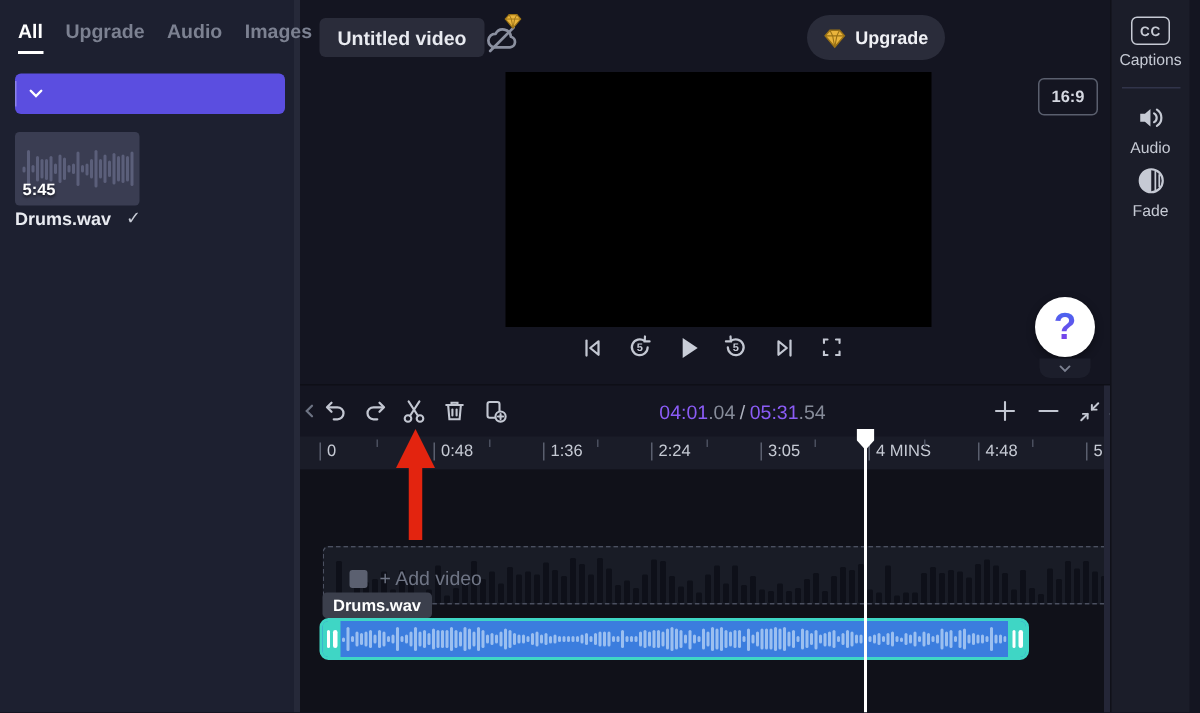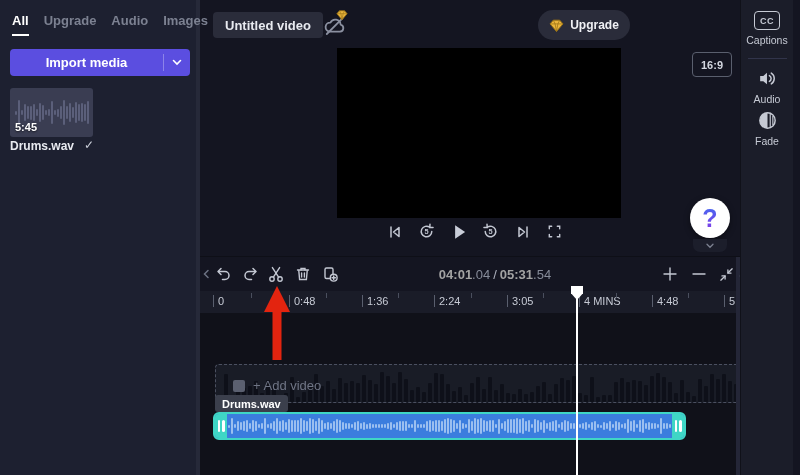--- a/index.html
+++ b/index.html
@@ -37,21 +37,21 @@
   .controls{position:absolute;left:383px;top:220px;display:flex;gap:9px}
   .pbtn{width:23px;height:23px;display:flex;align-items:center;justify-content:center;cursor:pointer}
   .help-btn{position:absolute;left:690px;top:198px;width:40px;height:40px;border-radius:50%;background:#fff;display:flex;align-items:center;justify-content:center;cursor:pointer;box-shadow:0 2px 6px rgba(0,0,0,.4)}
   .help-q{font-size:25px;font-weight:700;background:linear-gradient(180deg,#3f6df0 0%,#8a35e8 100%);-webkit-background-clip:text;background-clip:text;color:transparent}
   .collapse-tab{position:absolute;left:693px;top:239px;width:34px;height:13px;background:#1c1e2b;border-radius:0 0 7px 7px;display:flex;align-items:center;justify-content:center;cursor:pointer}
 
   
   .timeline{position:absolute;left:200px;top:256px;width:547px;height:219px;background:#141521;border-top:1px solid #0e0f17}
   .tbtn{position:absolute;top:6px;width:22px;height:22px;display:flex;align-items:center;justify-content:center;cursor:pointer}
   .timestamp{position:absolute;left:225px;top:10px;width:140px;text-align:center;font-size:13px;white-space:nowrap}
-  .t-main{color:#a3a3a3;font-weight:700}
+  .t-main{color:#8b5cf6;font-weight:400}
   .t-frac{color:#868b99}
   .t-sep{color:#aeb2bf;margin:0 3px}
   .panel-strip{position:absolute;left:536px;top:0;width:11px;height:219px;background:#242637;display:flex;justify-content:center;cursor:pointer}
   .ruler{position:absolute;left:0;top:34px;width:536px;height:22px;background:#1a1c28;cursor:pointer}
   .ruler-label{position:absolute;top:4px;font-size:11px;color:#c6cad4;display:flex;gap:4px;align-items:flex-start;white-space:nowrap}
   .ruler-label i{display:block;width:1px;height:12px;background:#5a5f6e}
   .minor-tick{position:absolute;top:2px;width:1px;height:5px;background:#4a4f5e}
   .tracks{position:absolute;left:0;top:56px;width:536px;height:163px;background:#101119}
   .add-track{position:absolute;left:15px;top:51px;width:530px;height:39px;border:1.5px dashed #4b5060;border-radius:4px;background:#191c26;overflow:hidden;cursor:pointer}
   .skyline{position:absolute;left:0;right:0;bottom:0;height:32px;display:flex;align-items:flex-end;gap:2px;padding:0 2px}
@@ -83,21 +83,20 @@
 <div class="app">
 
   <aside class="media-panel">
     <div class="tabs">
       <span class="tab active">All</span>
       <span class="tab">Upgrade</span>
       <span class="tab">Audio</span>
       <span class="tab">Images</span>
     </div>
     <div class="import-btn">
-      <span class="import-label">Import media</span>
       <span class="import-divider"></span>
       <span class="import-caret">
         <svg width="10" height="7" viewBox="0 0 10 7">
             <path d="M1.5 1.5 L5 5 L8.5 1.5" stroke="#fff" stroke-width="1.6" fill="none" stroke-linecap="round"></path>
           </svg>
       </span>
     </div>
     <div class="thumb">
       <div class="thumb-wave" id="thumb-wave">
           <span style="flex: 0 0 auto; width: 2px; height: 4px; background: rgb(91, 95, 122); border-radius: 1px;"></span>

